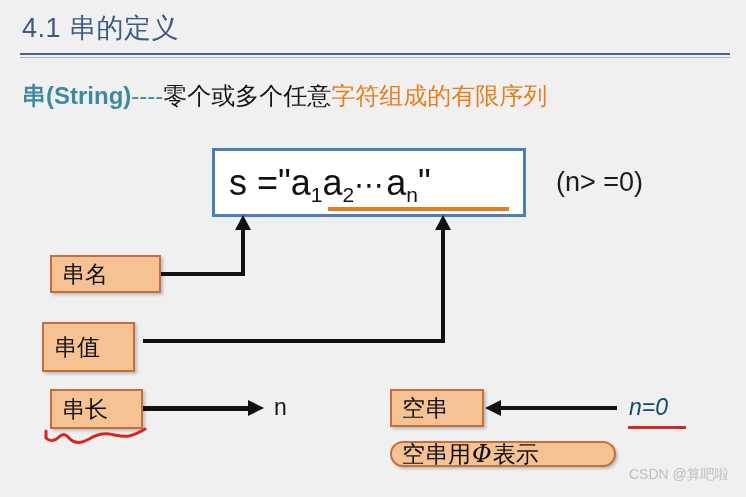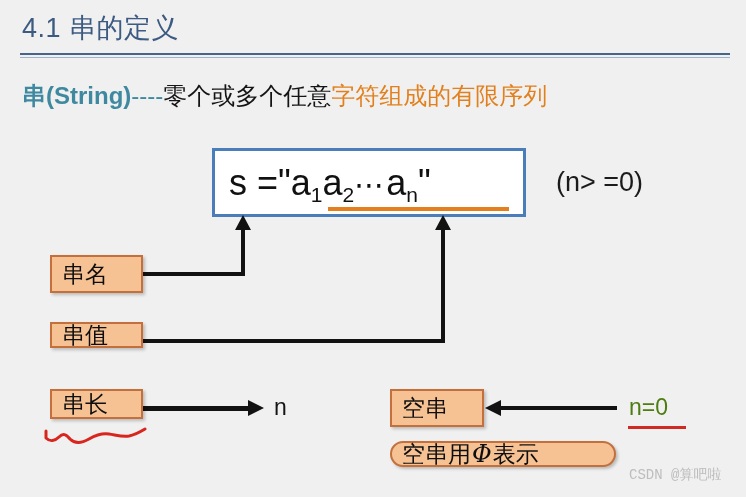--- a/index.html
+++ b/index.html
@@ -115,23 +115,23 @@
     border: 2px solid #c4703c;
     box-sizing: border-box;
     color: #0e0e0e;
     font-size: 23px;
     display: flex;
     align-items: center;
     padding-left: 10px;
     box-shadow: 2px 2px 3px rgba(0,0,0,0.22);
     white-space: nowrap;
   }
-  #box-name  { left: 50px;  top: 255px; width: 93px;  height: 38px; }
-  #box-value { left: 50px;  top: 322px; width: 93px;  height: 26px; font-family: Liberation Serif, serif; }
-  #box-len   { left: 50px;  top: 389px; width: 93px;  height: 30px; }
+  #box-name  { left: 50px;  top: 255px; width: 111px;  height: 38px; }
+  #box-value { left: 42px;  top: 322px; width: 93px;  height: 50px; font-family: Liberation Serif, serif; }
+  #box-len   { left: 50px;  top: 389px; width: 93px;  height: 40px; }
   #box-empty { left: 390px; top: 389px; width: 94px;  height: 38px; }
   #box-phi   { left: 390px; top: 441px; width: 226px; height: 26px; border-radius: 18px; }
 
   #box-phi .phi {
     font-style: italic;
     font-family: "DejaVu Serif", "Liberation Serif", serif;
     font-size: 24px;
     padding: 0 1px;
   }
 
@@ -186,22 +186,23 @@
     left: 485px; top: 400px;
     width: 0; height: 0;
     border-top: 8px solid transparent;
     border-bottom: 8px solid transparent;
     border-right: 16px solid #121212;
   }
   #label-n0 {
     position: absolute;
     left: 629px; top: 394px;
     font-size: 23px;
-    color: #4d7c0f;
-    white-space: nowrap;
+    color: #0c4a6e;
+    white-space: nowrap;
+    font-style: italic;
   }
   #n0-underline {
     position: absolute;
     left: 628px; top: 426px;
     width: 58px; height: 3px;
     background: #cf2a23;
   }
 
   
   #squiggle {
@@ -210,21 +211,20 @@
     width: 110px; height: 22px;
   }
 
   
   #watermark {
     position: absolute;
     left: 629px; top: 466px;
     font-size: 14px;
     color: #bdbdbd;
     white-space: nowrap;
-    font-family: Liberation Mono, monospace;
   }
 </style>
 </head>
 <body>
 
 <div id="slide">
 
   <div id="title">4.1 串的定义</div>
   <div id="title-rule">
     <div class="thick"></div>

